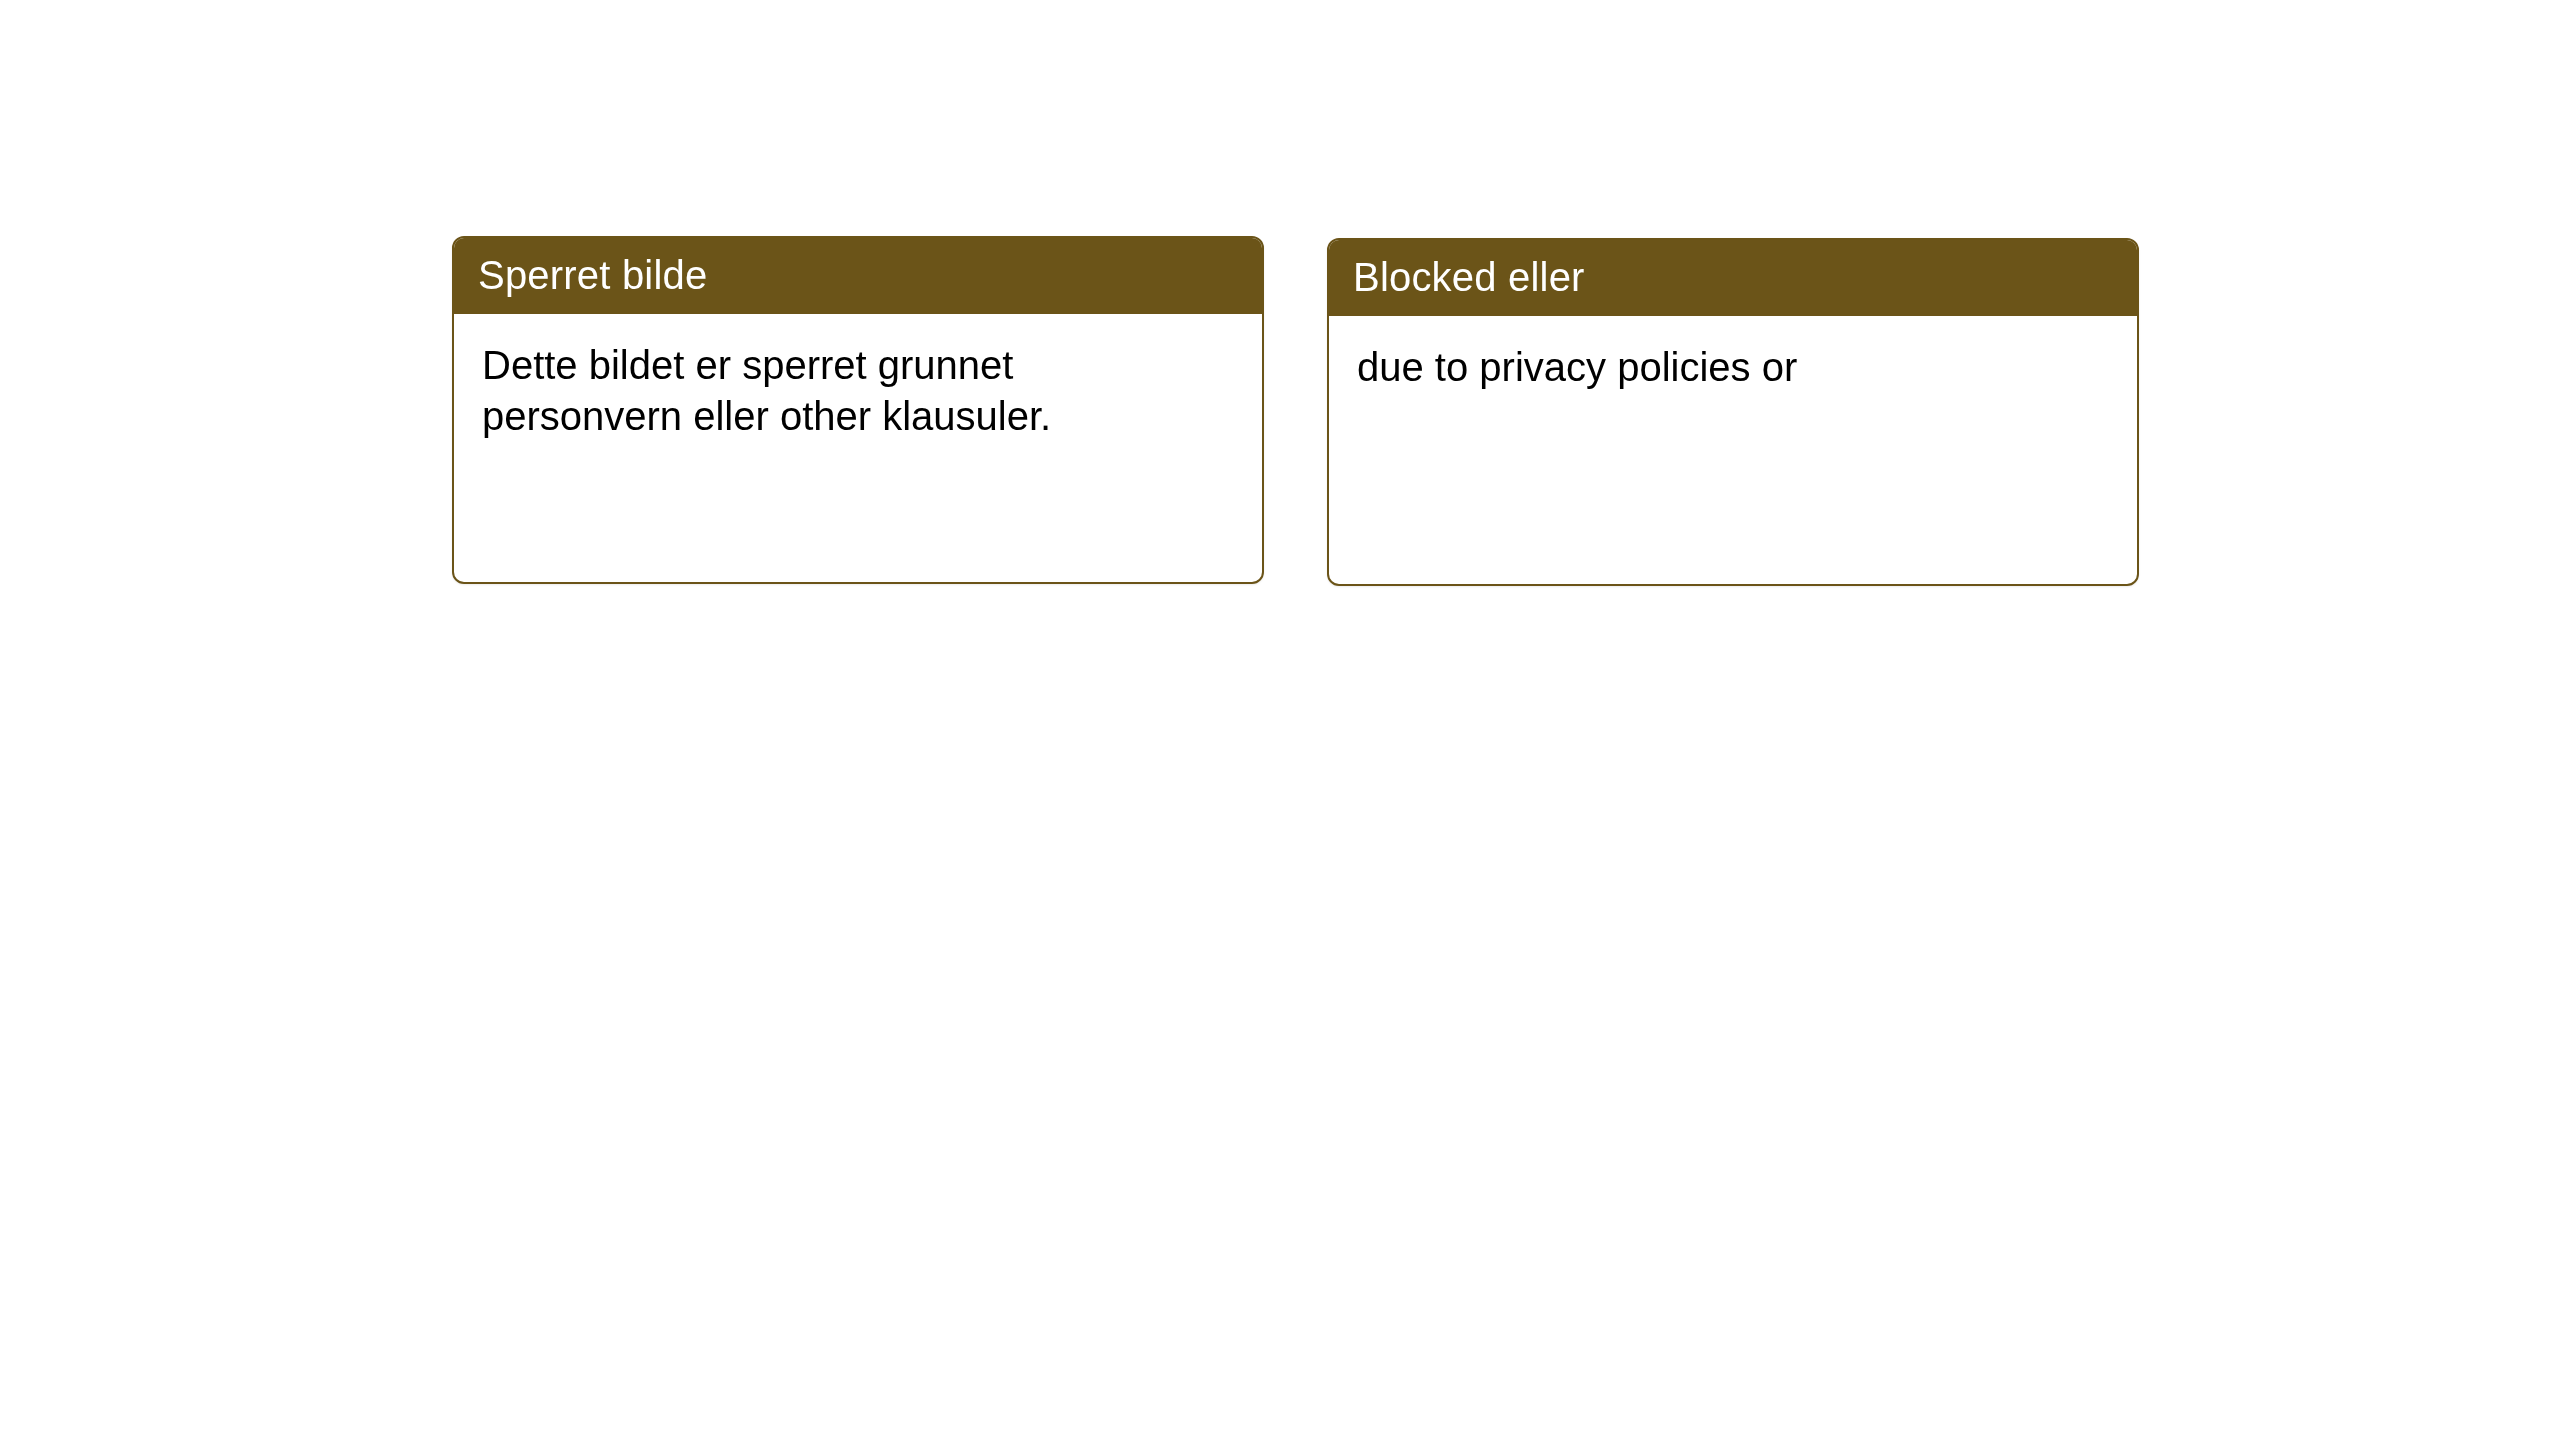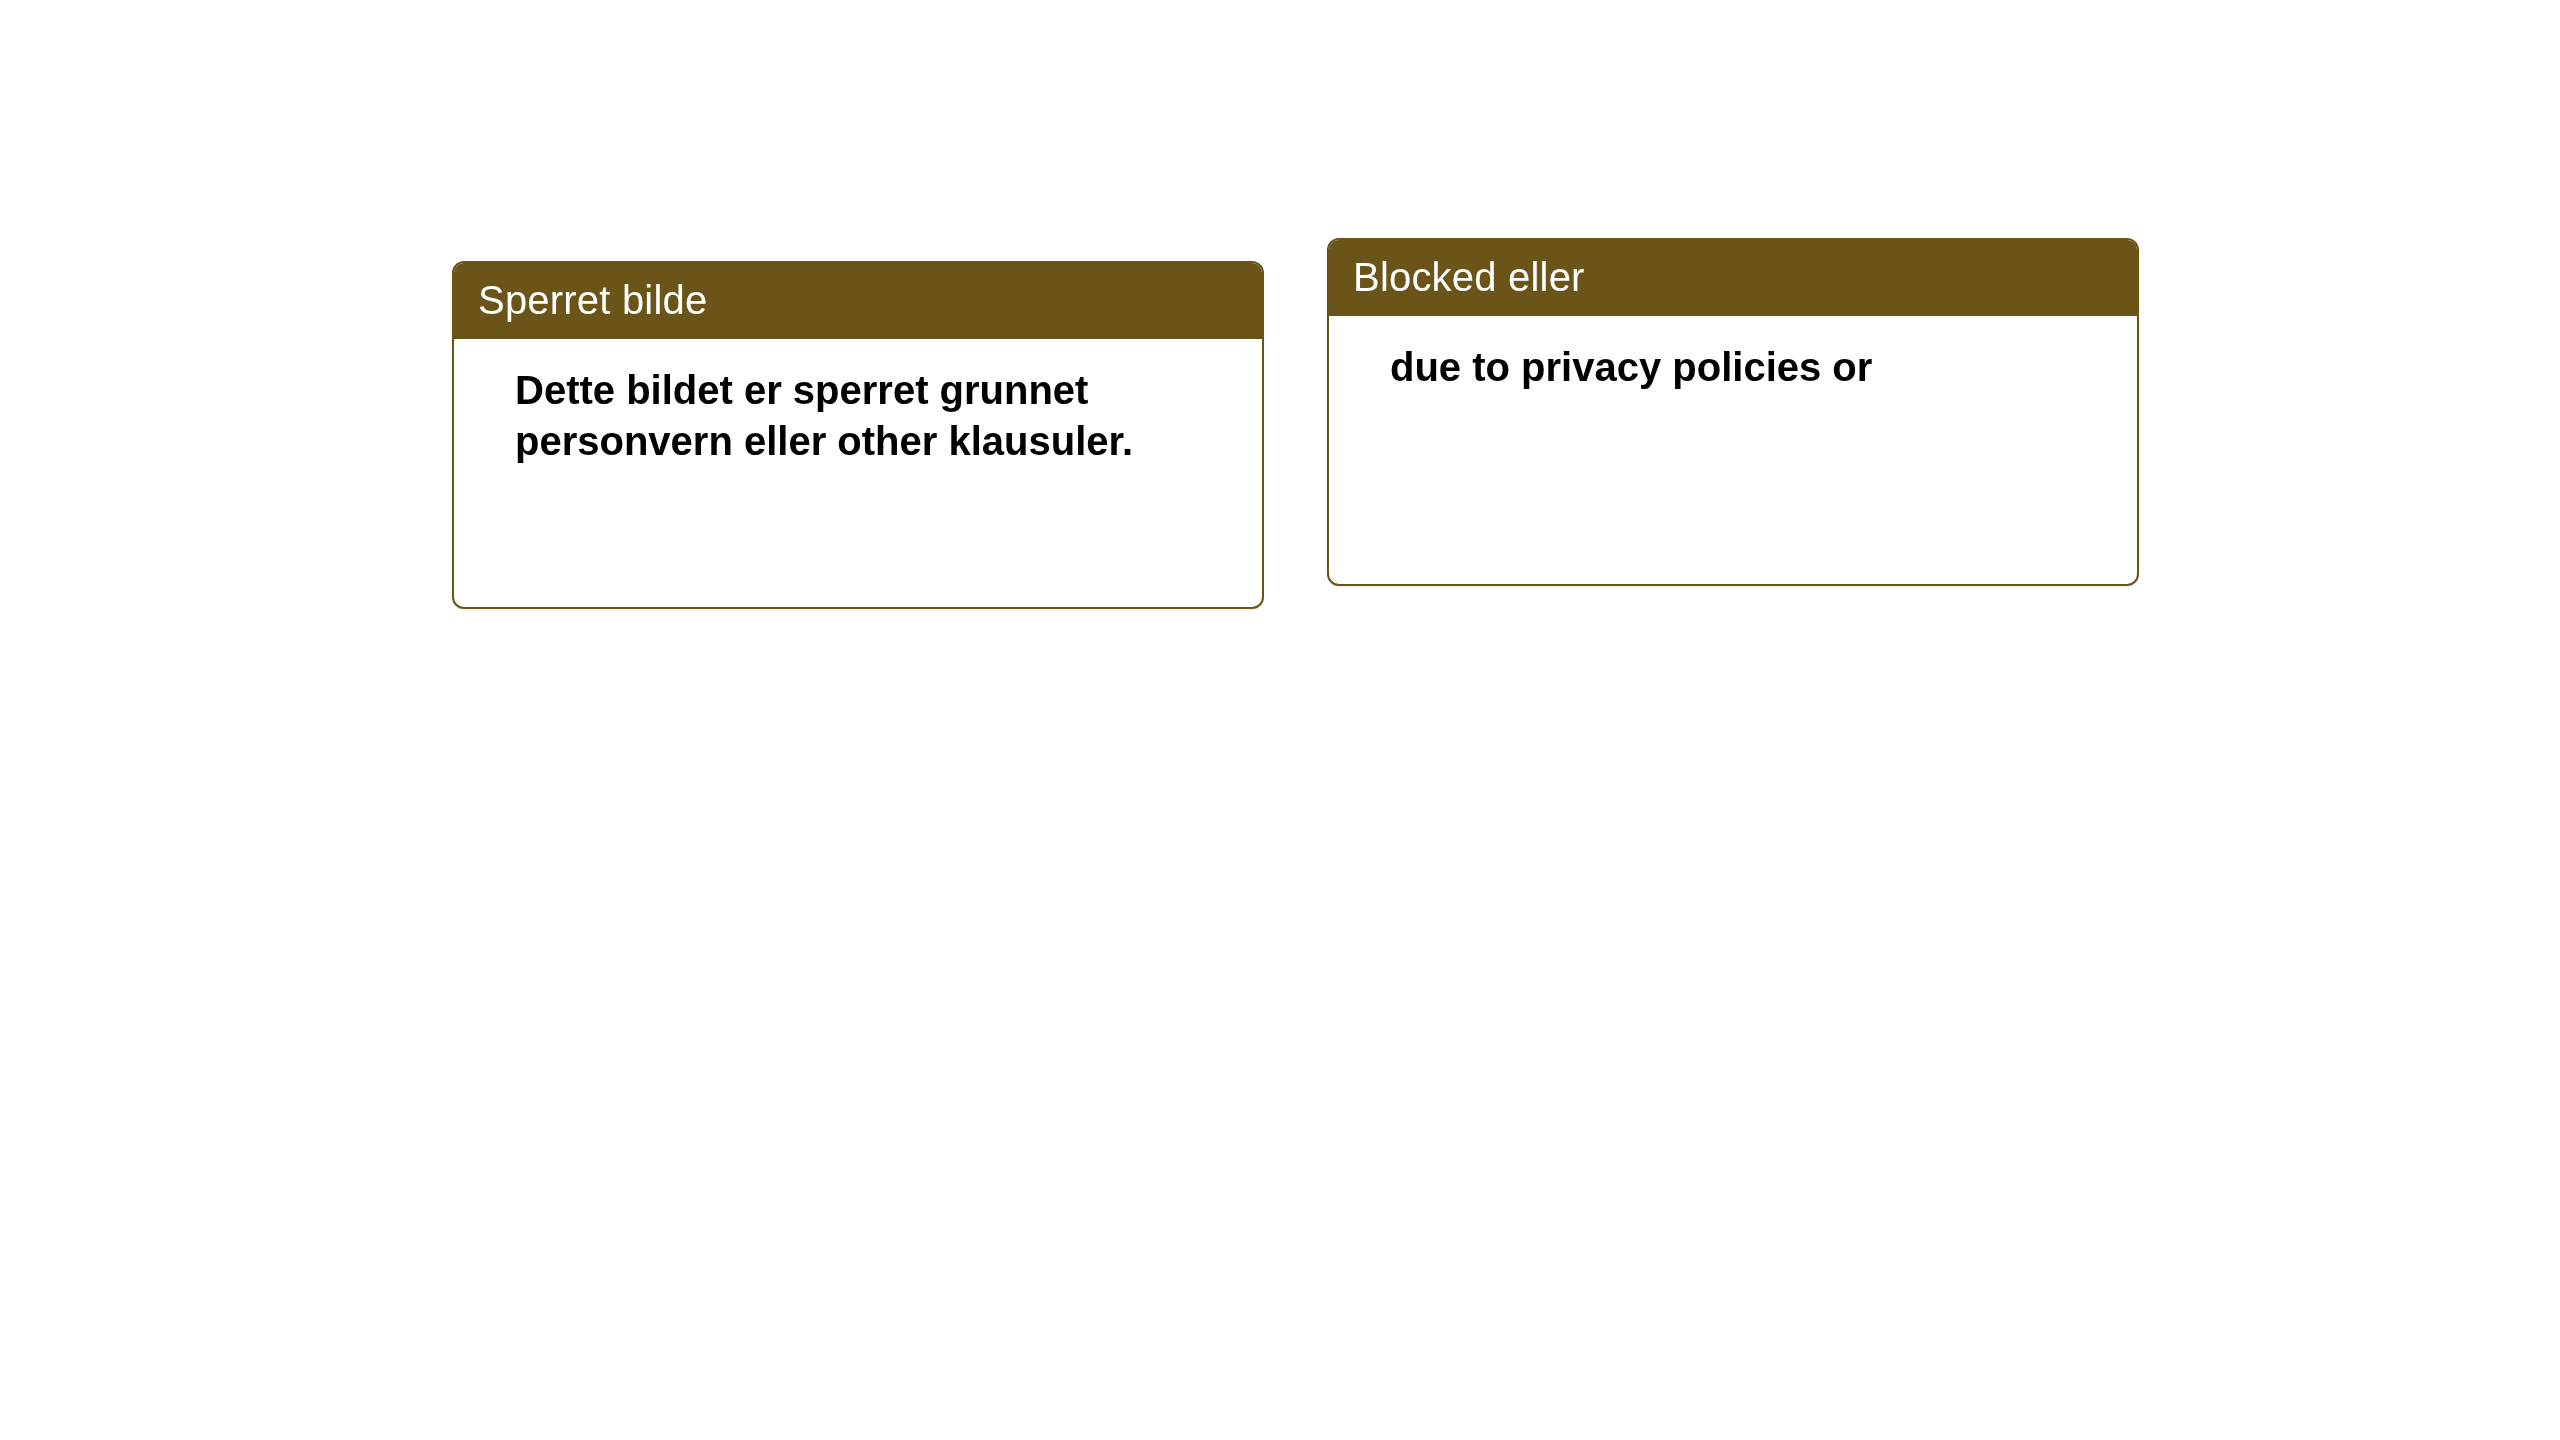--- a/index.html
+++ b/index.html
@@ -28,21 +28,21 @@
     background: #ffffff;
     border: 2px solid #6b5418;
     border-radius: 12px;
     box-sizing: border-box;
     overflow: hidden;
     box-shadow: 0 1px 2px rgba(0,0,0,0.08);
   }
 
   .notice-card.card-no {
     left: 452px;
-    top: 261px;
+    top: 236px;
     width: 812px;
     height: 348px;
   }
 
   .notice-card.card-en {
     left: 1327px;
     top: 238px;
     width: 812px;
     height: 348px;
   }
@@ -55,22 +55,21 @@
     padding: 17px 0 19px 24px;
     letter-spacing: 0.2px;
     font-weight: 400;
   }
 
   .card-body {
     padding: 26px 28px 0 28px;
     color: #000000;
     font-size: 40px;
     line-height: 1.28;
-    font-weight: 700;
-    margin-left: 33px;
+    font-weight: 400;
   }
 
   .card-body .line {
     white-space: pre;
   }
 </style>
 </head>
 <body>
 
 <div id="cards-area">

